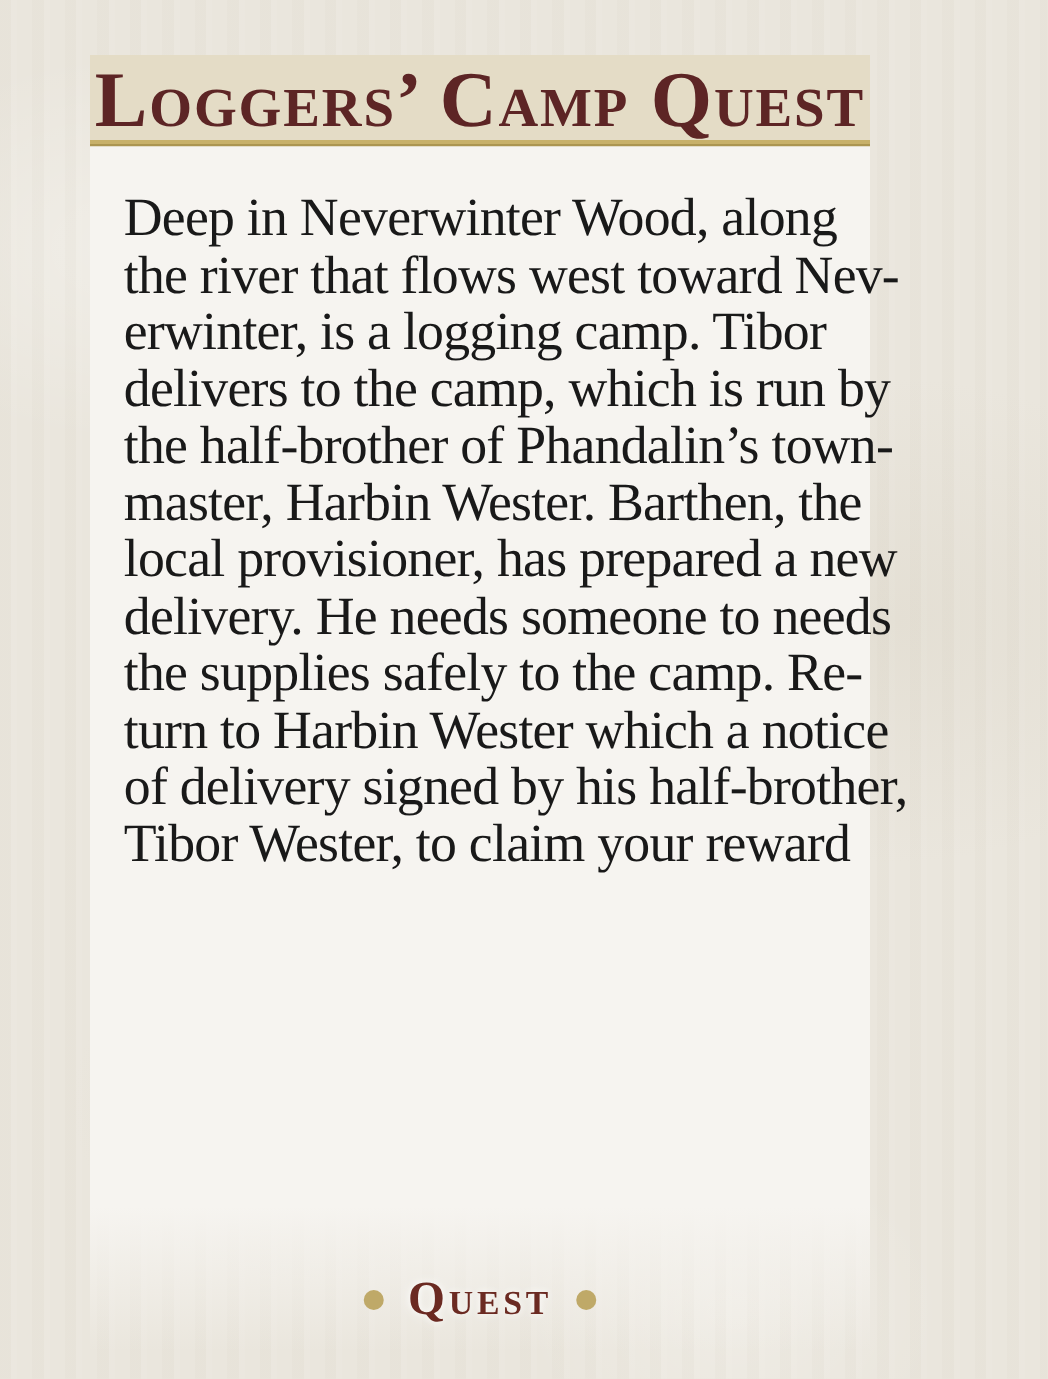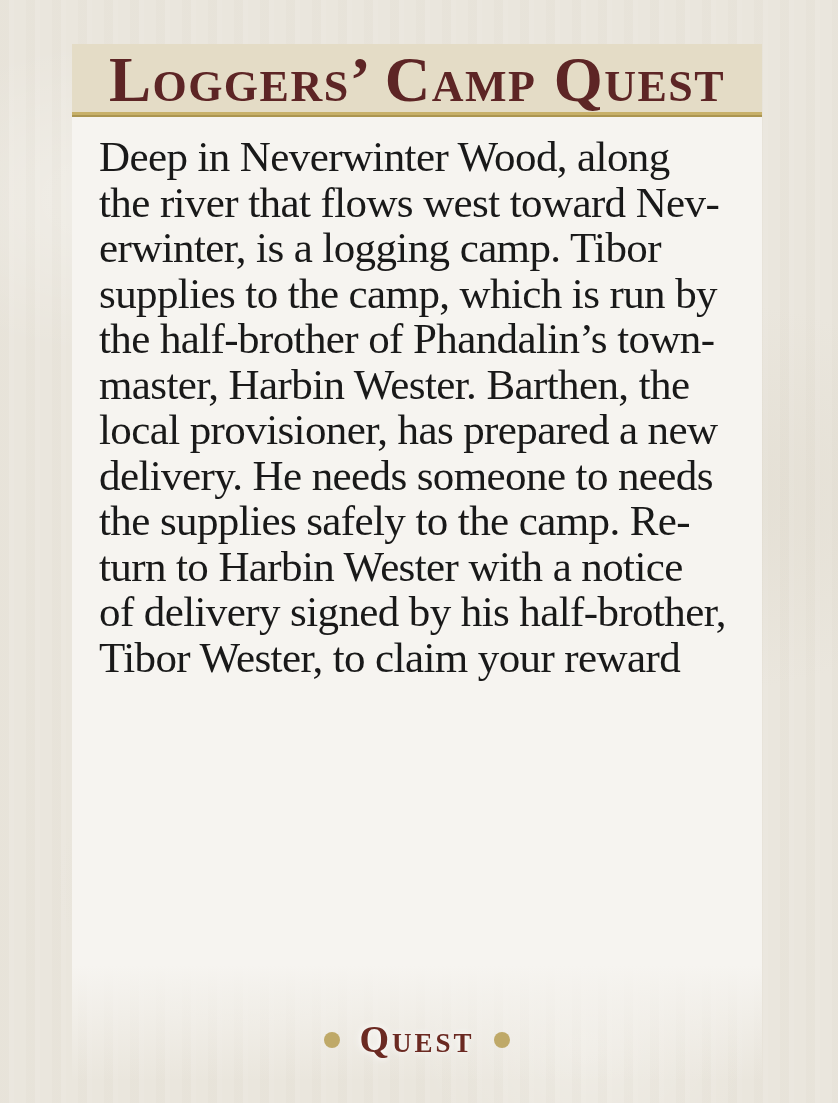--- a/index.html
+++ b/index.html
@@ -26,21 +26,21 @@
       repeating-linear-gradient(90deg, rgba(198,190,172,0.07) 0 9px, rgba(255,255,255,0.05) 9px 14px, transparent 14px 26px),
       radial-gradient(ellipse 340px 240px at 12% 18%, rgba(255,255,255,0.30), transparent 65%),
       radial-gradient(ellipse 420px 300px at 85% 45%, rgba(206,198,180,0.22), transparent 65%),
       radial-gradient(ellipse 300px 220px at 30% 80%, rgba(210,202,186,0.25), transparent 65%),
       radial-gradient(ellipse 260px 200px at 70% 95%, rgba(255,255,255,0.25), transparent 65%);
   }
   .card {
     position: absolute;
     left: 72px;
     top: 44px;
-    width: 690px;
+    width: 624px;
     bottom: 0;
     background: linear-gradient(180deg,
       var(--card-background) 0%,
       var(--card-background) 87%,
       rgba(246,244,240,0) 98%);
   }
   .card-header {
     position: relative;
     z-index: 2;
     height: 68px;
@@ -60,21 +60,21 @@
     color: var(--title-color);
     white-space: nowrap;
   }
   .gold-rule {
     position: relative;
     z-index: 1;
     height: 5px;
     background: linear-gradient(180deg, var(--gold-rule) 0 70%, var(--gold-rule-dark) 70% 100%);
   }
   .card-body {
-    padding: 17px 20px 0 27px;
+    padding: 35px 20px 0 27px;
     color: var(--body-text-color);
     font-size: 43px;
     line-height: 45.5px;
     letter-spacing: -0.6px;
   }
   .body-line { white-space: nowrap; }
   .card-footer {
     position: absolute;
     left: 0;
     right: 0;
@@ -111,27 +111,27 @@
   <div class="card-header">
     <h1 class="card-title">Loggers’ Camp Quest</h1>
   </div>
 
   <div class="gold-rule"></div>
 
   <div class="card-body">
     <div class="body-line">Deep in Neverwinter Wood, along</div>
     <div class="body-line">the river that flows west toward Nev-</div>
     <div class="body-line">erwinter, is a logging camp. Tibor</div>
-    <div class="body-line">supplies to the camp, which is run by</div>
+    <div class="body-line">delivers to the camp, which is run by</div>
     <div class="body-line">the half-brother of Phandalin’s town-</div>
     <div class="body-line">master, Harbin Wester. Barthen, the</div>
     <div class="body-line">local provisioner, has prepared a new</div>
     <div class="body-line">delivery. He needs someone to needs</div>
     <div class="body-line">the supplies safely to the camp. Re-</div>
-    <div class="body-line">turn to Harbin Wester with a notice</div>
+    <div class="body-line">turn to Harbin Wester which a notice</div>
     <div class="body-line">of delivery signed by his half-brother,</div>
     <div class="body-line">Tibor Wester, to claim your reward</div>
   </div>
 
   <div class="card-footer">
     <span class="gold-dot"></span>
     <span class="footer-label">Quest</span>
     <span class="gold-dot"></span>
   </div>
 

